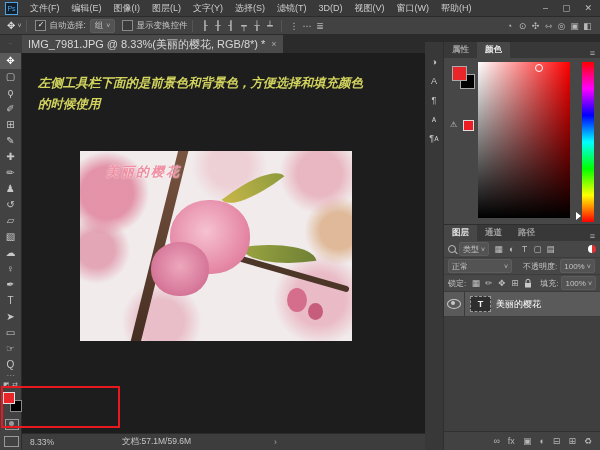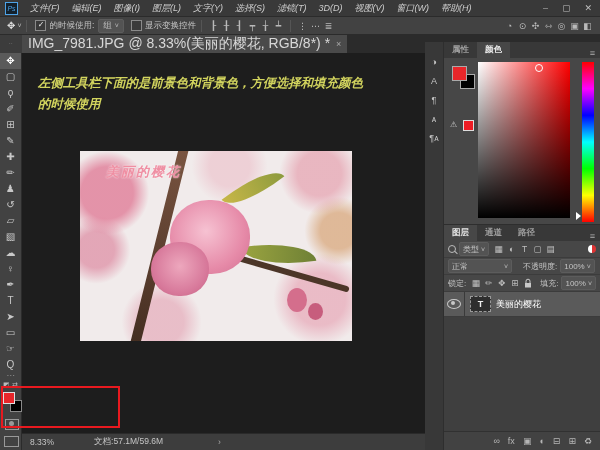--- a/index.html
+++ b/index.html
@@ -1,20 +1,20 @@
 <!DOCTYPE html>
 <html><head>
 <meta charset="utf-8">
 <style>
   html,body{margin:0;padding:0;}
   .app{position:relative;width:600px;height:450px;overflow:hidden;background:#3a3a3a;
        font-family:"Liberation Sans","DejaVu Sans",sans-serif;color:#cfcfcf;cursor:default;}
   
   .menubar{position:absolute;left:0;top:0;width:600px;height:17px;background:#393939;
-           display:flex;align-items:center;border-bottom:1px solid #2b2b2b;box-sizing:border-box;font-style:italic;}
+           display:flex;align-items:center;border-bottom:1px solid #2b2b2b;box-sizing:border-box;}
   .pslogo{width:13px;height:13px;margin:0 6px 0 5px;border:1px solid #4da3e8;color:#4da3e8;
           background:#14212c;font-size:7px;line-height:12px;text-align:center;box-sizing:border-box;}
   .menus{display:flex;height:100%;align-items:center;}
   .menu-item{font-size:9px;padding:0 6px;color:#cccccc;white-space:nowrap;}
   .winctl{margin-left:auto;display:flex;align-items:center;gap:14px;padding-right:8px;font-size:9px;color:#bfbfbf;}
   
   .optionsbar{position:absolute;left:0;top:17px;width:600px;height:18px;background:#424242;
               border-bottom:1px solid #2b2b2b;display:flex;align-items:center;box-sizing:border-box;
               font-size:8.5px;color:#c3c3c3;}
   .ob-tool{font-size:10px;color:#e0e0e0;margin:0 2px 0 7px;}
@@ -24,21 +24,21 @@
   .dropbox{display:flex;align-items:center;gap:3px;border:1px solid #5c5c5c;background:#535353;
            height:12px;padding:0 4px;margin:0 4px;border-radius:2px;}
   .obicons{display:flex;align-items:center;}
   .ob-ic{width:13px;text-align:center;font-size:9px;color:#b9b9b9;}
   .ob-right{margin-left:auto;display:flex;align-items:center;padding-right:6px;}
   .caret{font-size:7px;color:#bbb;}
   
   .tabbar{position:absolute;left:0;top:35px;width:600px;height:18px;background:#2b2b2b;display:flex;}
   .tabstub{width:22px;height:18px;background:#3c3c3c;color:#777;font-size:7px;text-align:center;line-height:16px;}
   .doctab{display:flex;align-items:center;background:#4a4a4a;height:18px;padding:0 6px;gap:6px;}
-  .doctab .t{font-size:14px;color:#d8d8d8;white-space:nowrap;}
+  .doctab .t{font-size:11px;color:#d8d8d8;white-space:nowrap;}
   .doctab .x{font-size:9px;color:#a8a8a8;}
   
   .toolbar{position:absolute;left:0;top:53px;width:22px;height:397px;background:#424242;
            border-right:1px solid #2b2b2b;box-sizing:border-box;}
   .tool{display:block;height:16px;line-height:16px;font-size:10px;color:#c8c8c8;text-align:center;}
   .tool.sel{background:#5a5a5a;color:#fff;}
   .tb-more{height:8px;line-height:6px;text-align:center;color:#999;font-size:8px;}
   .micro{position:absolute;font-size:7px;color:#bbb;line-height:7px;}
   .swatch{position:absolute;width:12px;height:12px;box-sizing:border-box;}
   .fg{left:3px;top:339px;background:#e8262a;border:1px solid #e0e0e0;z-index:3;}
@@ -76,21 +76,21 @@
   .caption{position:absolute;left:26px;top:12px;font-size:13px;font-weight:bold;font-style:italic;
            letter-spacing:2px;color:#ef8fa3;text-shadow:0 0 2px rgba(255,255,255,.85);}
   
   .hibox{position:absolute;left:1px;top:386px;width:119px;height:42px;border:2px solid #e8191f;
          box-sizing:border-box;z-index:40;}
   .tooltip{position:absolute;left:25px;top:399px;width:95px;height:16px;background:#f4f4f4;
            border:1px solid #555;border-radius:3px;z-index:41;font-size:8.5px;color:#111;
            text-align:center;line-height:15px;white-space:nowrap;}
   
   .statusbar{position:absolute;left:22px;top:433px;width:403px;height:17px;background:#3d3d3d;
-             border-top:1px solid #2a2a2a;display:flex;align-items:center;font-size:8.5px;color:#c6c6c6;box-sizing:border-box;}
+             border-top:1px solid #2a2a2a;display:flex;align-items:center;font-size:8.5px;color:#c6c6c6;box-sizing:border-box;gap:28px;}
   .statusbar .z{margin-left:8px;}
   .statusbar .d{margin-left:40px;}
   .statusbar .a{margin-left:55px;color:#aaa;}
   
   .dock{position:absolute;left:425px;top:42px;width:175px;height:408px;background:#383838;z-index:5;}
   .dock-strip{position:absolute;left:0;top:12px;width:18px;display:flex;flex-direction:column;
               align-items:center;gap:9px;padding-top:3px;}
   .strip-ic{font-size:9px;color:#c5c5c5;width:18px;text-align:center;}
   .dock-main{position:absolute;left:18px;top:0;width:157px;height:408px;display:flex;flex-direction:column;
              background:#383838;border-left:1px solid #2e2e2e;box-sizing:border-box;}
@@ -160,21 +160,21 @@
       <span>▢</span>
       <span>✕</span>
     </span>
   </div>
 
   <div class="optionsbar">
     <span class="ob-tool">✥</span>
     <span class="caret">˅</span>
     <span class="vsep"></span>
     <span class="cb">✓</span>
-    <span>的时候使用:</span>
+    <span>自动选择:</span>
     <span class="dropbox">
       <span>组</span>
       <span class="caret">˅</span>
     </span>
     <span class="cb"></span>
     <span>显示变换控件</span>
     <span class="vsep"></span>
     <span class="obicons">
         <span class="ob-ic">┠</span>
         <span class="ob-ic">╂</span>

